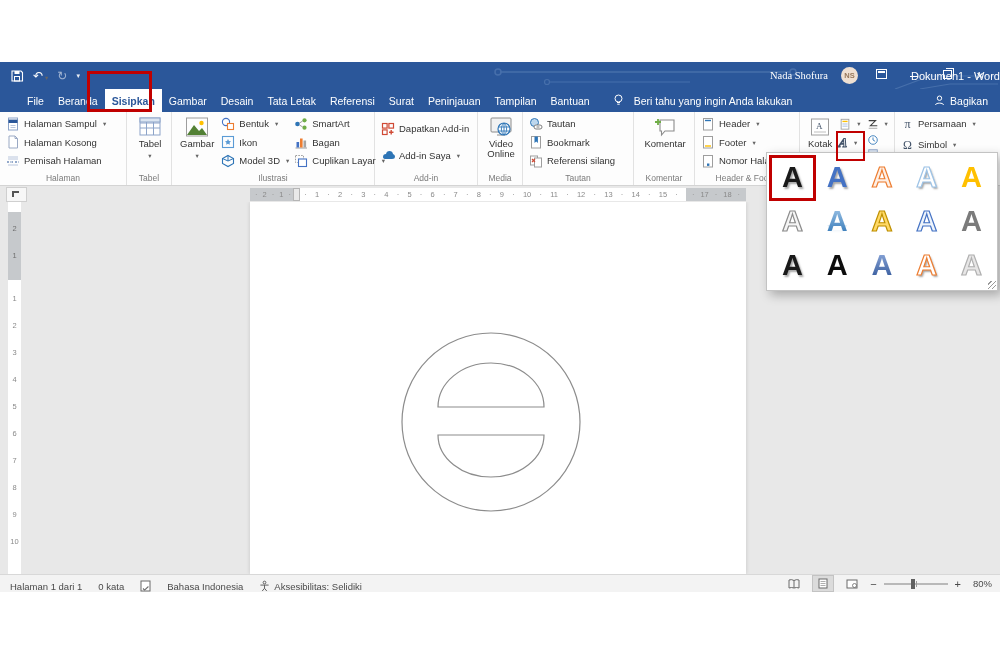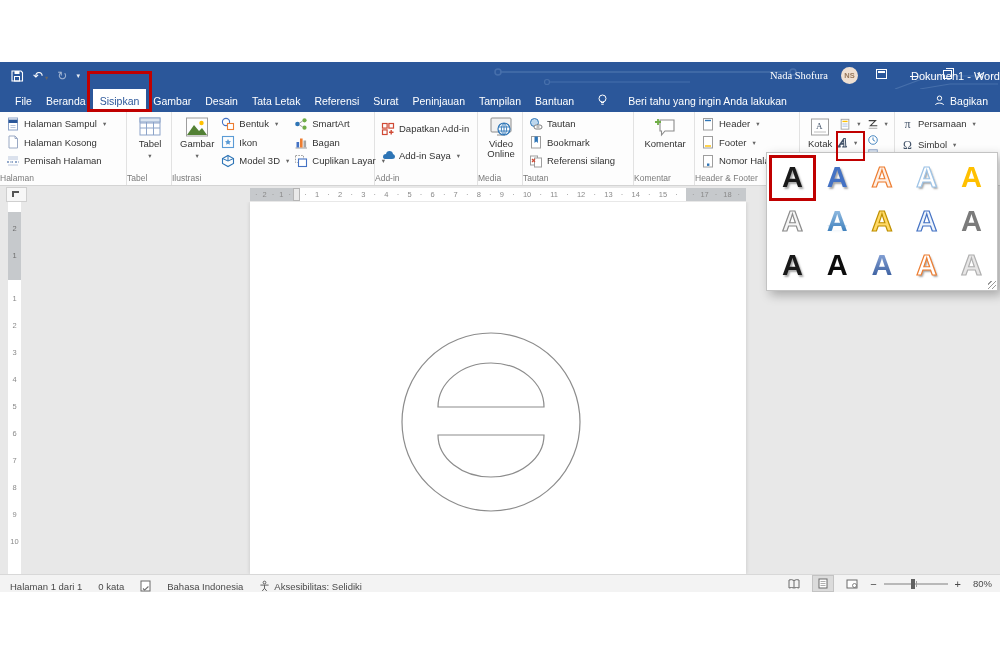--- a/index.html
+++ b/index.html
@@ -21,31 +21,31 @@
   .wc{width:20px;text-align:center;font-size:11px;line-height:27px;cursor:default;}
   .ic-restore{display:inline-block;width:7px;height:7px;border:1px solid #fff;position:relative;}
   .ic-restore::before{content:"";position:absolute;left:2px;top:-3px;width:7px;height:7px;border:1px solid #fff;border-bottom:none;border-left:none;}
   .ic-min{display:inline-block;width:8px;height:1px;background:#fff;vertical-align:middle;}
   .ic-ribbonopt{display:inline-block;width:9px;height:8px;border:1px solid #fff;position:relative;}
   .ic-ribbonopt::before{content:"";position:absolute;left:1px;top:1px;width:7px;height:2px;background:#fff;}
   .circuit{position:absolute;top:0;height:27px;z-index:0;opacity:.55;}
 
   
   .tabrow{height:23px;background:#2b579a;position:relative;display:flex;align-items:stretch;}
-  .tabs{display:flex;padding-left:8px;}
+  .tabs{display:flex;padding-left:8px;margin-left:12px;}
   .tab{color:#fff;font-size:10.5px;padding:0 7px;display:flex;align-items:center;white-space:nowrap;}
-  .tab.active{background:#fff;color:#2b579a;}
-  .tellme{display:flex;align-items:center;gap:20px;color:#fff;font-size:10.5px;margin-left:16px;}
+  .tab.active{background:#fff;color:#2b579a;font-weight:bold;}
+  .tellme{display:flex;align-items:center;gap:10px;color:#fff;font-size:10.5px;margin-left:16px;}
   .share{position:absolute;right:12px;top:0;height:23px;display:flex;align-items:center;gap:5px;color:#fff;font-size:10.5px;}
 
   
   .ribbon{height:73px;background:#fdfdfd;border-bottom:1px solid #d4d4d4;display:flex;}
   .group{position:relative;border-right:1px solid #e2e2e2;display:flex;flex-direction:column;flex:none;}
   .g-body{flex:1;display:flex;align-items:flex-start;padding:3px 4px 0 6px;gap:5px;}
-  .g-label{height:13px;font-size:8.5px;color:#7a7a7a;text-align:left;line-height:12px;white-space:nowrap;overflow:hidden;}
+  .g-label{height:13px;font-size:8.5px;color:#7a7a7a;text-align:center;line-height:12px;white-space:nowrap;overflow:hidden;}
   .smalls{display:flex;flex-direction:column;justify-content:space-between;height:54px;}
   .smalls.loose{justify-content:space-around;}
   .sbtn{display:flex;align-items:center;gap:4px;font-size:9.5px;color:#333;white-space:nowrap;line-height:17px;}
   .bigbtn{display:flex;flex-direction:column;align-items:center;font-size:9.5px;color:#333;text-align:center;gap:1px;padding:1px 2px;line-height:10px;}
   .i{width:14px;height:14px;flex:none;}
   .bi{width:24px;height:22px;flex:none;}
   .has-caret::after{content:"▾";font-size:6.5px;color:#666;margin-left:2px;}
   .caret-below::after{content:"▾";font-size:6.5px;color:#666;display:block;margin-top:1px;}
   .sym{font-size:12px;line-height:12px;width:13px;text-align:center;color:#44546a;flex:none;font-family:"Liberation Serif",serif;}
   .wa-glyph{display:inline-block;font-family:"Liberation Serif",serif;font-style:italic;font-weight:bold;font-size:13px;

